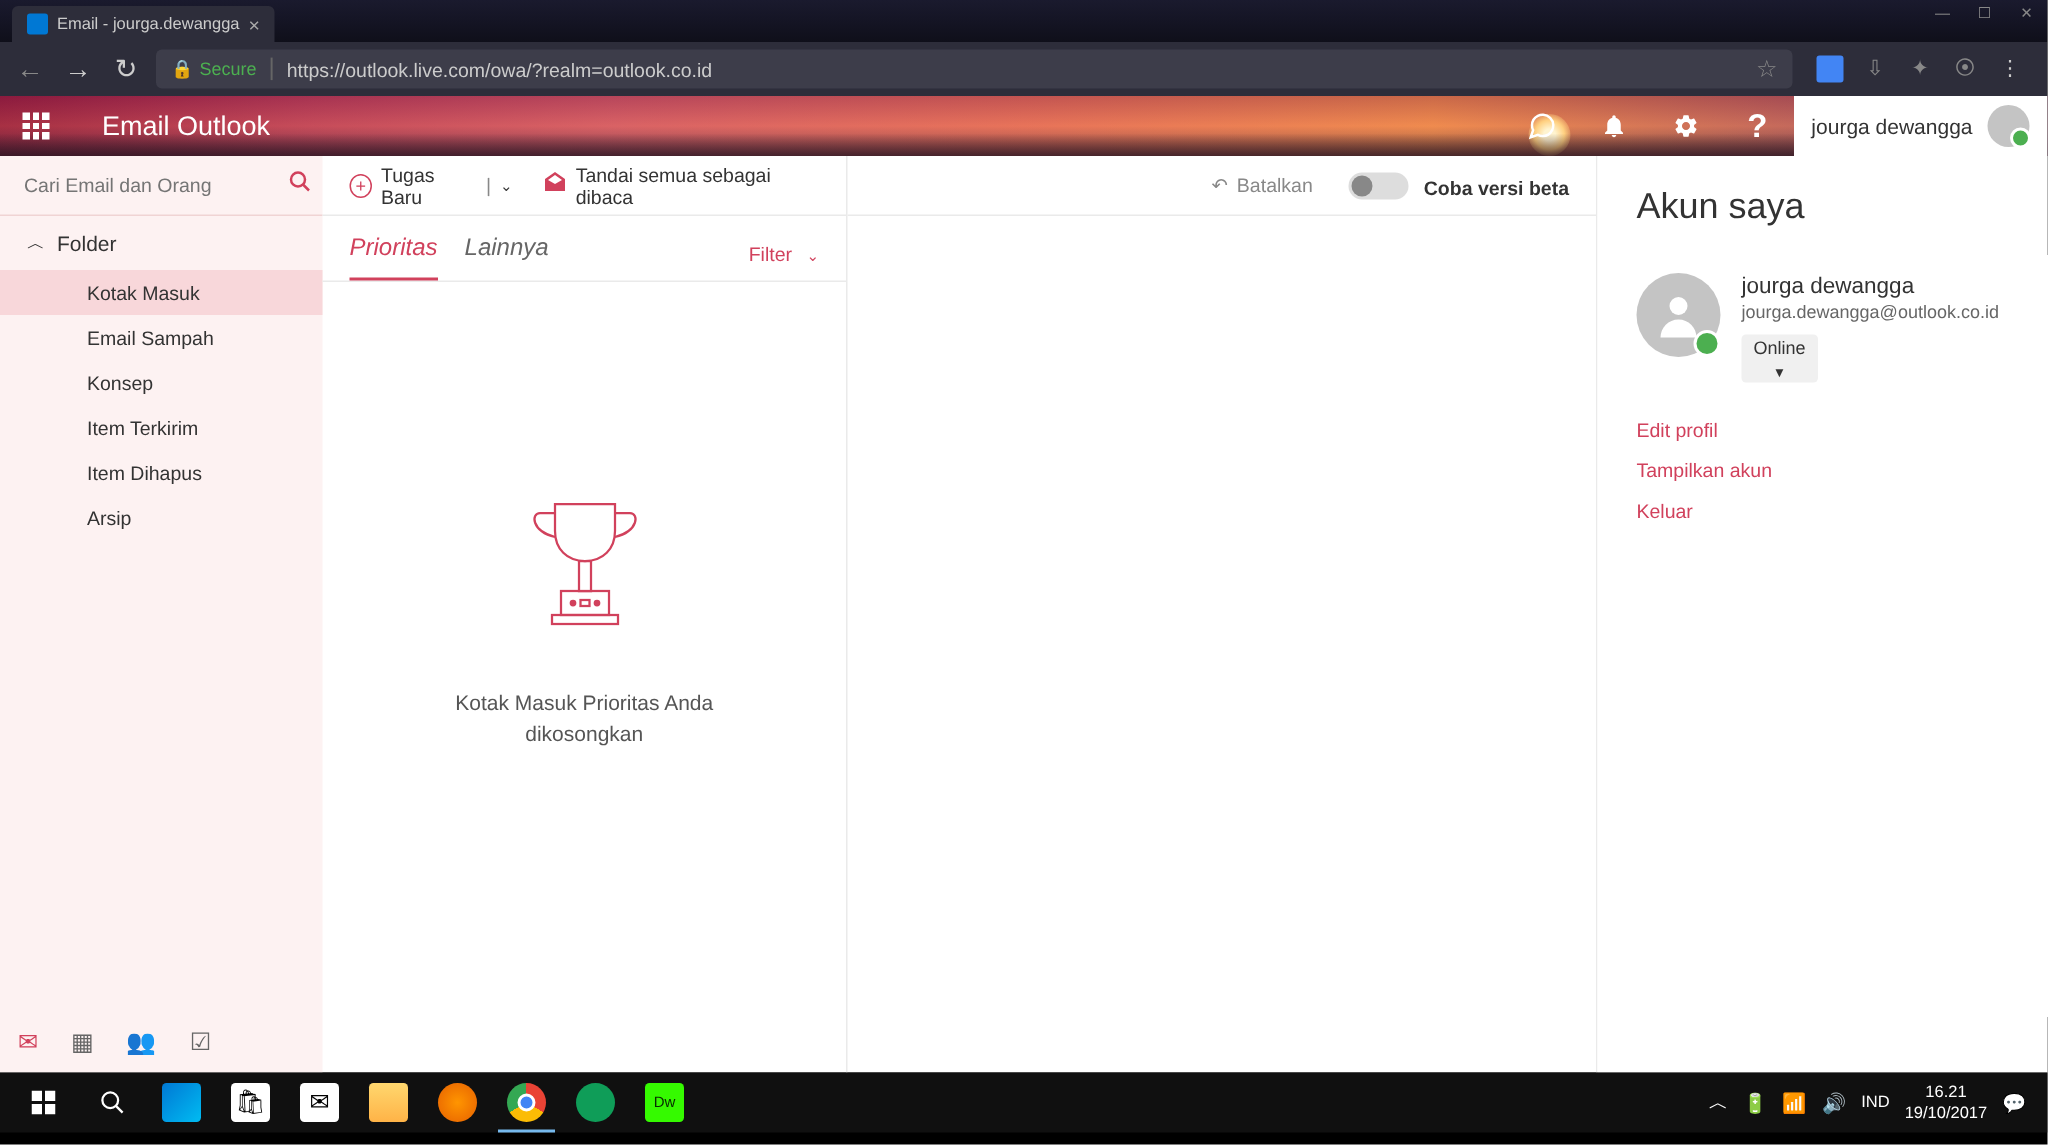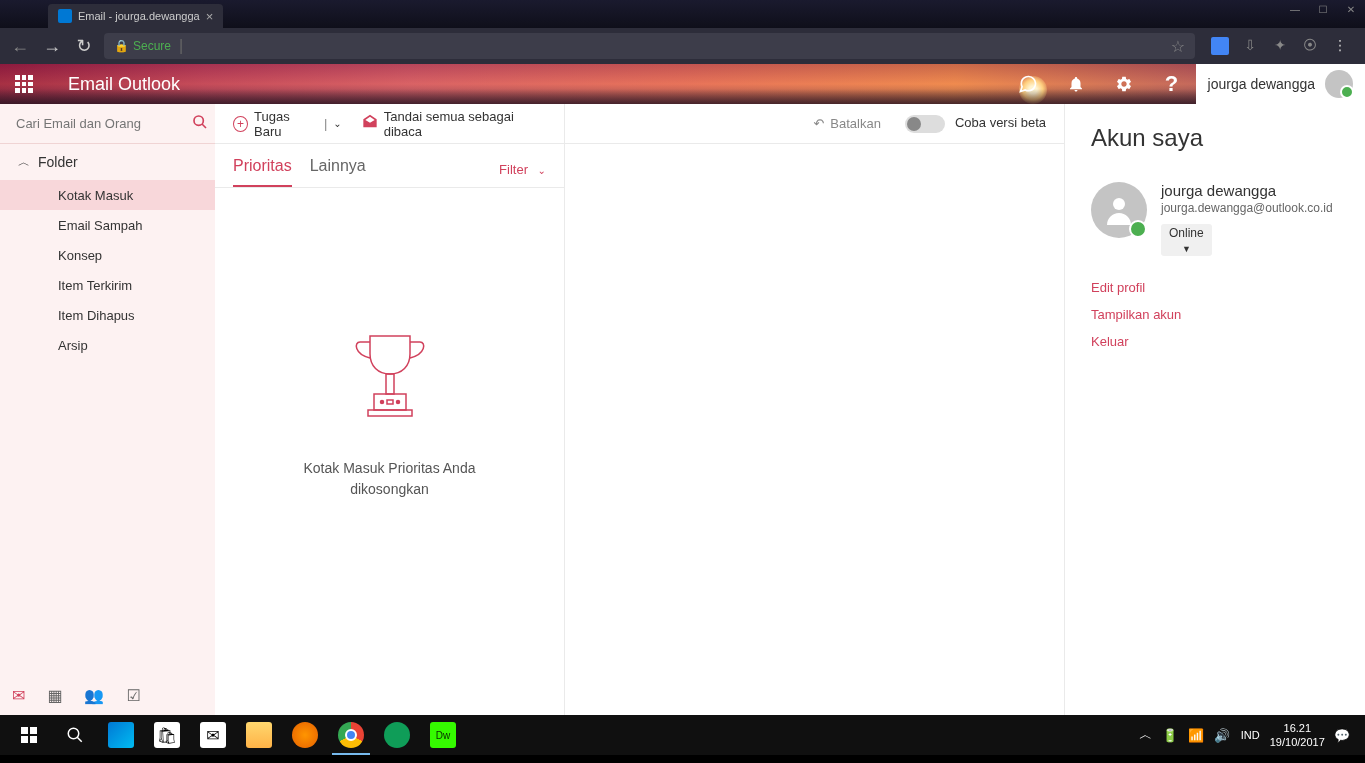--- a/index.html
+++ b/index.html
@@ -1,19 +1,19 @@
 <!DOCTYPE html>
 <html><head>
 <meta charset="utf-8">
 <style>
 * { margin: 0; padding: 0; box-sizing: border-box; font-family: 'Segoe UI', sans-serif; }
 body { width: 1365px; height: 763px; overflow: hidden; background: #000; }
 
 
-.browser-titlebar { height: 28px; background: linear-gradient(#1a1a2e, #0f0f1a); display: flex; align-items: center; position: relative; padding-left: 40px; }
+.browser-titlebar { height: 28px; background: linear-gradient(#1a1a2e, #0f0f1a); display: flex; align-items: center; position: relative; }
 .browser-tabs { display: flex; height: 100%; align-items: flex-end; padding-left: 8px; }
 .browser-tab { background: #2d2d3a; height: 24px; display: flex; align-items: center; padding: 0 10px; font-size: 11px; color: #ccc; border-radius: 4px 4px 0 0; gap: 6px; max-width: 180px; }
 .browser-tab .favicon { width: 14px; height: 14px; background: #0078d4; border-radius: 2px; }
 .win-controls { position: absolute; right: 0; top: 0; display: flex; height: 20px; }
 .win-controls div { width: 28px; text-align: center; color: #888; font-size: 10px; line-height: 20px; }
 
 .browser-toolbar { height: 36px; background: #2d2d3a; display: flex; align-items: center; padding: 0 8px; gap: 8px; }
 .nav-btn { color: #888; font-size: 18px; width: 24px; text-align: center; }
 .nav-btn.enabled { color: #ccc; }
 .address-bar { flex: 1; height: 26px; background: #3d3d4a; border-radius: 4px; display: flex; align-items: center; padding: 0 10px; gap: 8px; }
@@ -56,32 +56,32 @@
 .bottom-icons .active { color: #d1415c; }
 
 
 .message-area { flex: 1; display: flex; }
 .message-list { width: 350px; border-right: 1px solid #eaeaea; display: flex; flex-direction: column; }
 .command-bar { height: 40px; display: flex; align-items: center; padding: 0 18px; gap: 20px; border-bottom: 1px solid #eaeaea; font-size: 13px; color: #333; }
 .cmd-item { display: flex; align-items: center; gap: 6px; }
 .cmd-icon-plus { width: 16px; height: 16px; border: 1.5px solid #d1415c; border-radius: 50%; display: flex; align-items: center; justify-content: center; color: #d1415c; font-size: 12px; line-height: 1; }
 .cmd-icon-mail { color: #d1415c; font-size: 14px; }
 .tabs-row { height: 44px; display: flex; align-items: flex-end; padding: 0 18px; border-bottom: 1px solid #eaeaea; }
-.tab { padding: 10px 0; margin-right: 18px; font-size: 16px; color: #666; border-bottom: 2px solid transparent; }
+.tab { padding: 10px 0; margin-right: 18px; font-size: 16px; color: #666; border-bottom: 2px solid transparent; font-style: italic; }
 .tab.active { color: #d1415c; border-bottom-color: #d1415c; }
 .filter-btn { margin-left: auto; color: #d1415c; font-size: 13px; padding-bottom: 10px; }
 .empty-state { flex: 1; display: flex; flex-direction: column; align-items: center; justify-content: center; padding-bottom: 80px; }
 .trophy-svg { margin-bottom: 24px; }
 .empty-text { font-size: 14px; color: #555; text-align: center; line-height: 1.5; }
 
 
 .reading-pane { flex: 1; border-right: 1px solid #eaeaea; }
 .reading-cmd { height: 40px; display: flex; align-items: center; justify-content: flex-end; padding: 0 18px; gap: 24px; border-bottom: 1px solid #eaeaea; font-size: 13px; color: #888; }
 .cmd-undo { display: flex; align-items: center; gap: 6px; }
-.toggle-wrap { display: flex; align-items: flex-start; gap: 10px; color: #333; }
+.toggle-wrap { display: flex; align-items: flex-end; gap: 10px; color: #333; font-weight: bold; }
 .toggle-sw { width: 40px; height: 18px; background: #ddd; border-radius: 10px; position: relative; }
 .toggle-sw::after { content: ''; position: absolute; left: 2px; top: 2px; width: 14px; height: 14px; background: #888; border-radius: 50%; }
 
 
 .account-panel { width: 300px; background: #fff; padding: 20px 26px; }
 .panel-title { font-size: 24px; font-weight: 300; color: #333; margin-bottom: 30px; }
 .profile-row { display: flex; gap: 14px; align-items: flex-start; margin-bottom: 24px; }
 .profile-avatar { width: 56px; height: 56px; background: #c4c4c4; border-radius: 50%; position: relative; display: flex; align-items: center; justify-content: center; }
 .profile-avatar svg { width: 36px; height: 36px; }
 .profile-avatar::after { content: ''; position: absolute; bottom: 0; right: 0; width: 14px; height: 14px; background: #4caf50; border: 2px solid #fff; border-radius: 50%; }
@@ -120,20 +120,21 @@
   </div>
 </div>
 
 <div class="browser-toolbar">
   <div class="nav-btn">←</div>
   <div class="nav-btn enabled">→</div>
   <div class="nav-btn enabled">↻</div>
   <div class="address-bar">
     <span class="secure-badge">🔒 <span>Secure</span></span>
     <span style="color:#666;">|</span>
+    <span class="url-text">https://outlook.live.com/owa/?realm=outlook.co.id</span>
     <span style="margin-left:auto;color:#888;">☆</span>
   </div>
   <div class="ext-icons">
     <div style="background:#4285f4;border-radius:2px;"></div>
     <div>⇩</div>
     <div>✦</div>
     <div>⦿</div>
     <div style="color:#ccc;">⋮</div>
   </div>
 </div>

